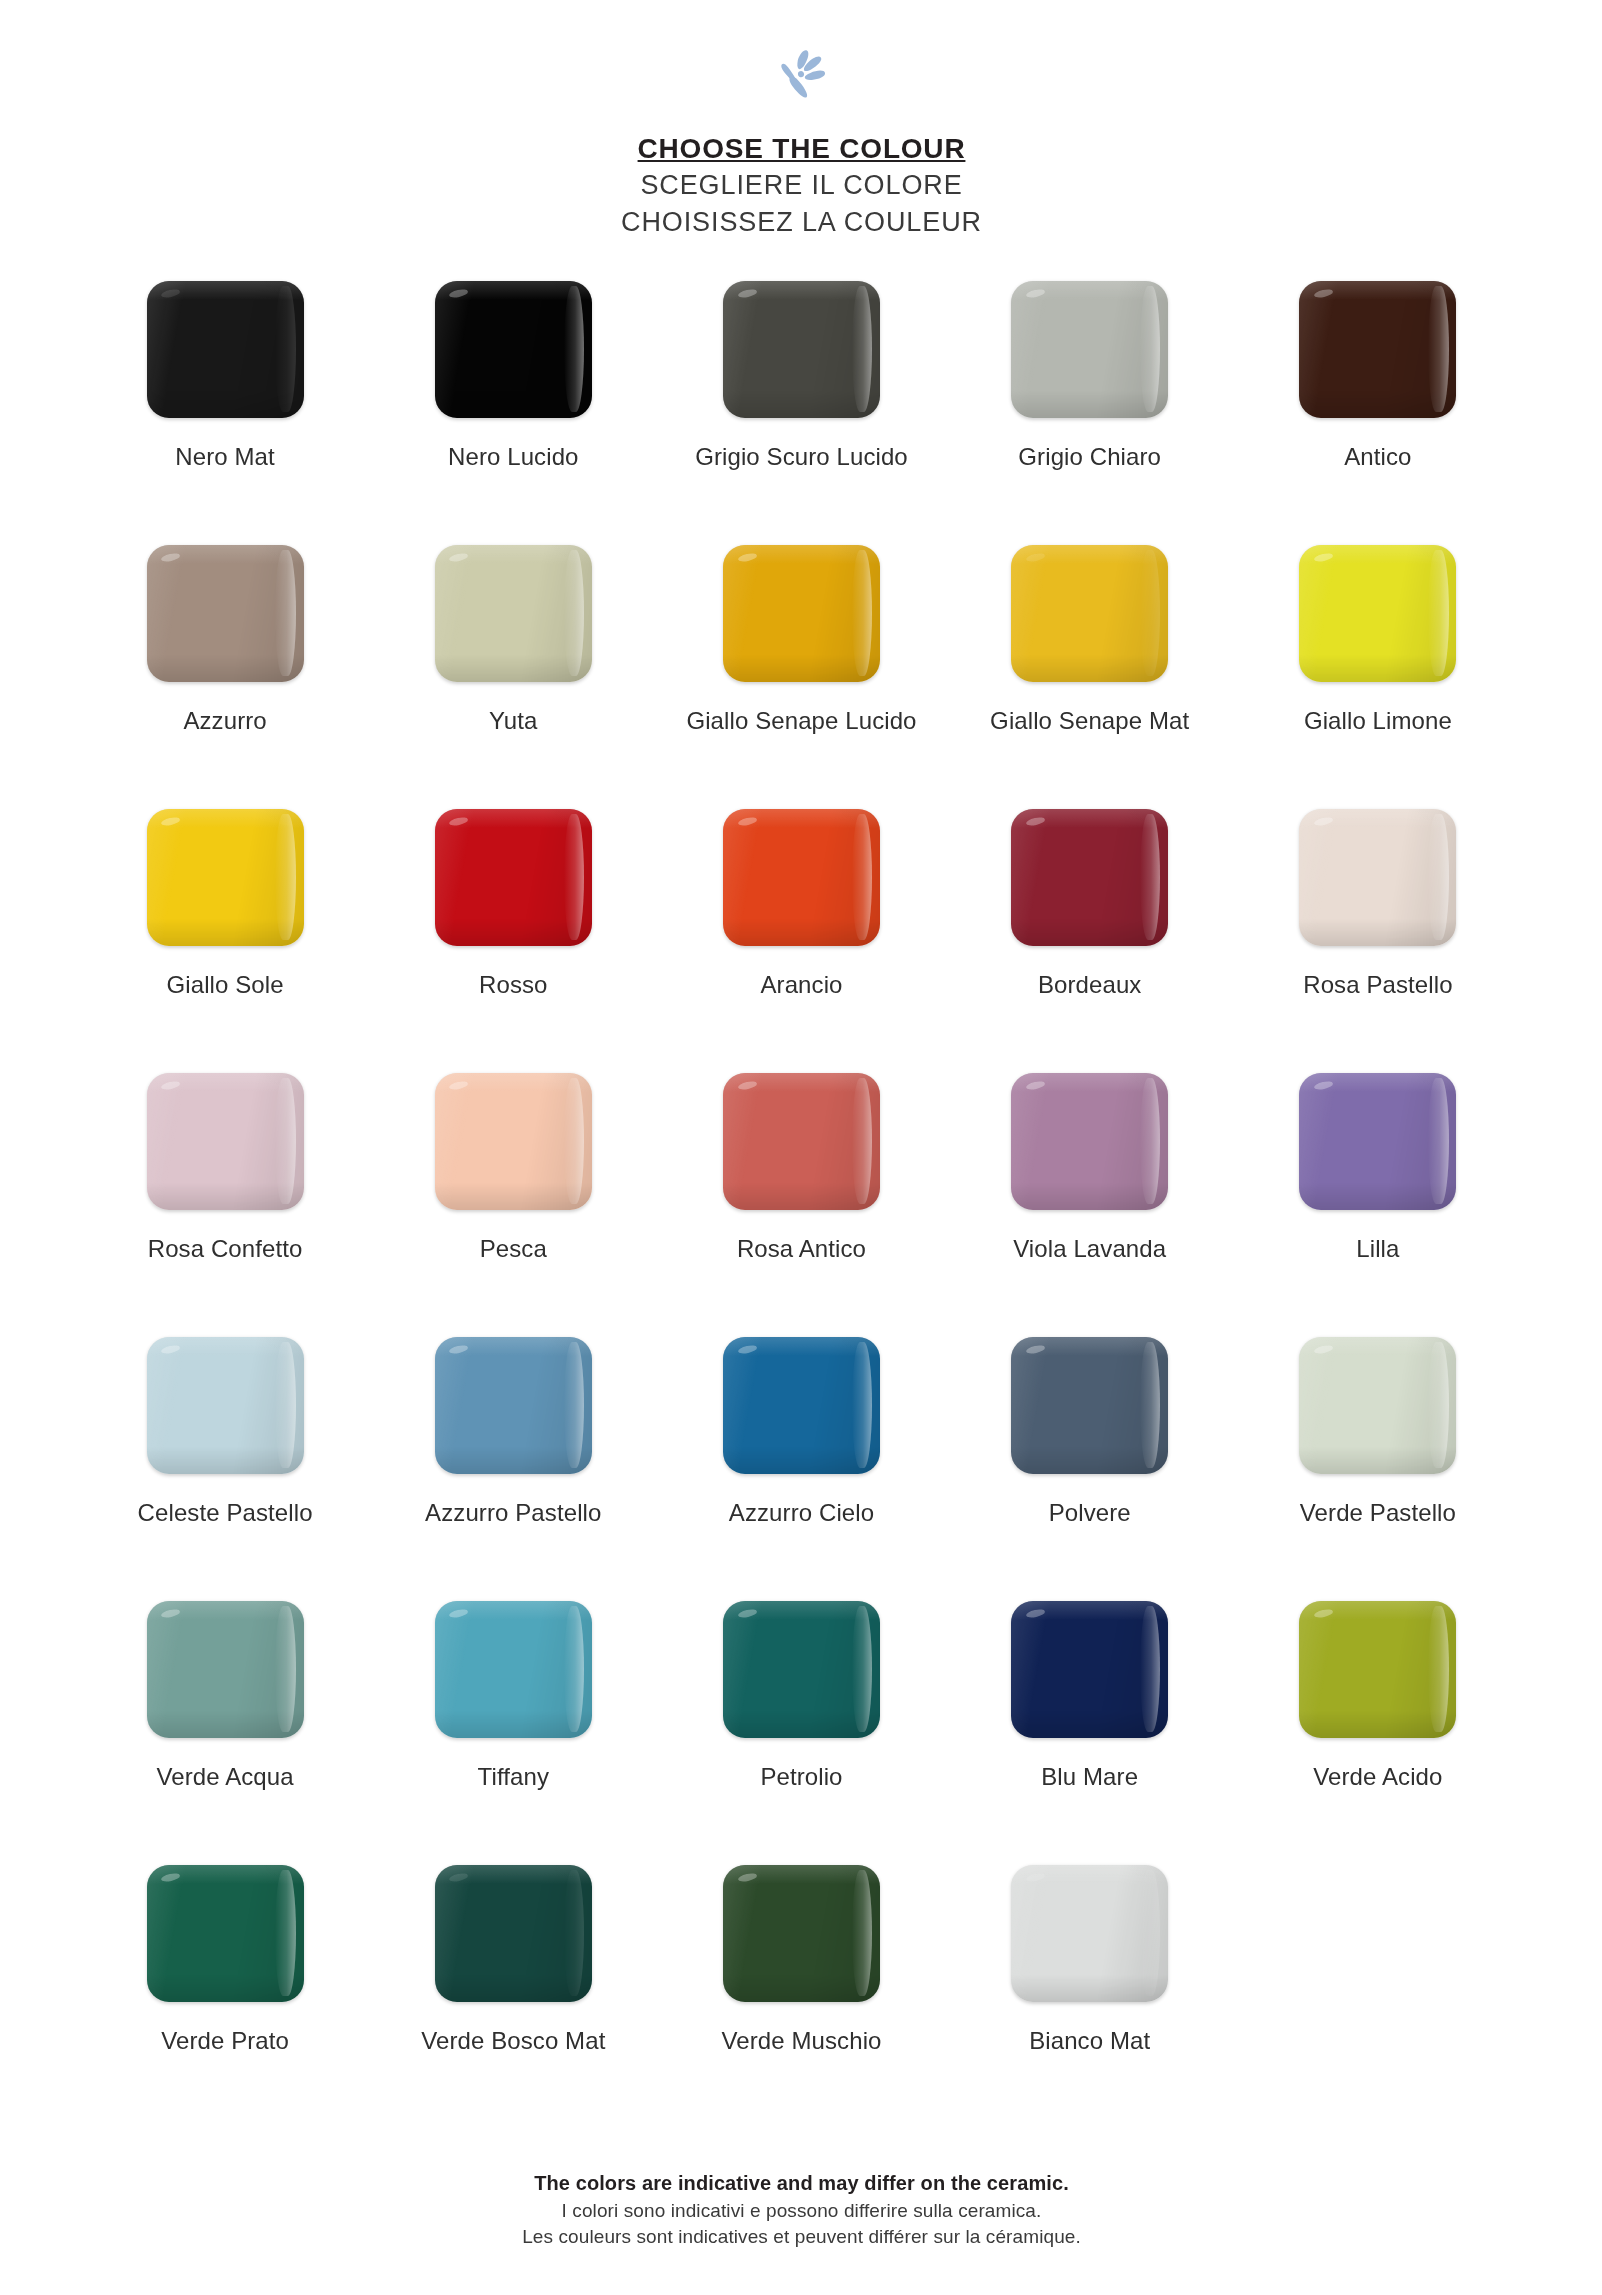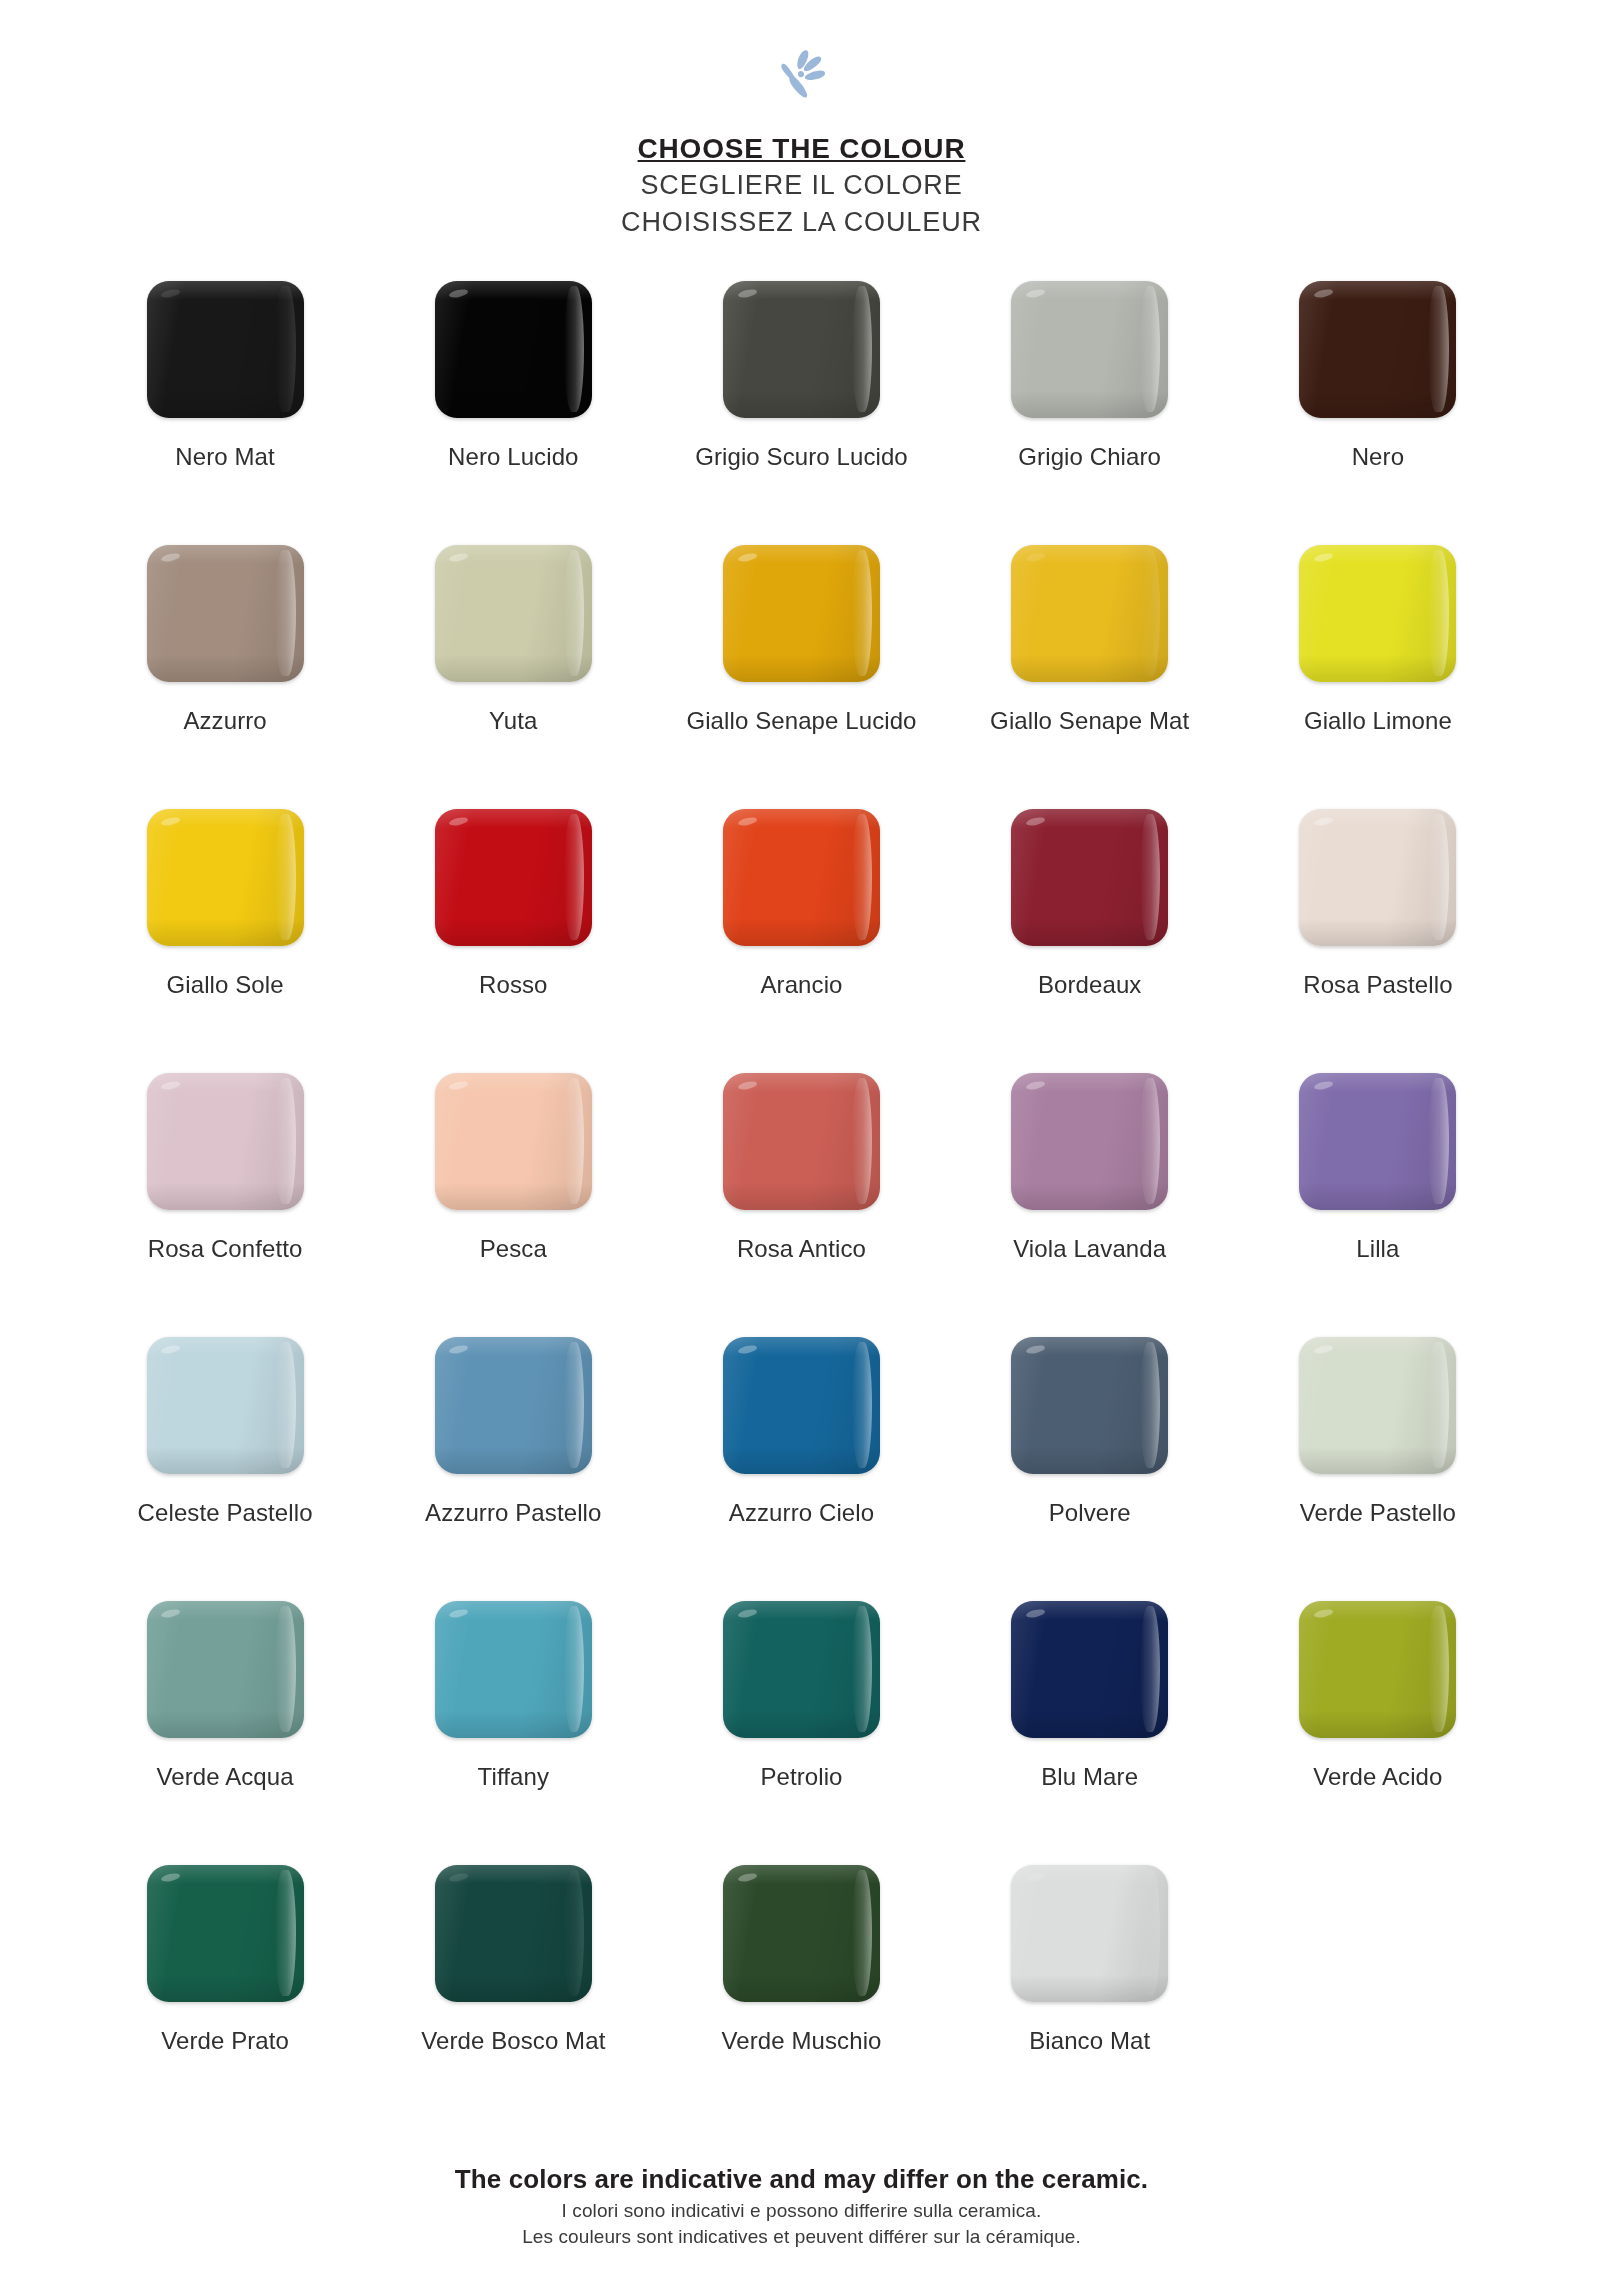--- a/index.html
+++ b/index.html
@@ -127,21 +127,21 @@
 
   
   .footer {
     position: absolute;
     left: 0;
     right: 0;
     bottom: 45px;
     text-align: center;
   }
   .footer-en {
-    font-size: 26px;
+    font-size: 20px;
     font-weight: bold;
     color: #231f20;
     margin: 0 0 2.9px 0;
     letter-spacing: 0.1px;
   }
   .footer-it, .footer-fr {
     font-size: 19px;
     font-weight: 300;
     color: #3a3a3a;
     margin: 0;
@@ -200,21 +200,21 @@
         </div>
       </div>
       <div class="label">Grigio Chiaro</div>
     </div>
     <div class="cell">
       <div class="swatch-wrap">
         <div class="swatch" style="background: rgb(60, 29, 19);">
           <div class="swatch-inner" style="background: linear-gradient(100deg, rgba(255, 255, 255, 0.1) 0%, rgba(255, 255, 255, 0) 22%, rgba(0, 0, 0, 0) 60%, rgba(0, 0, 0, 0.1) 100%), linear-gradient(rgba(255, 255, 255, 0.16) 0%, rgba(255, 255, 255, 0) 14%, rgba(0, 0, 0, 0) 80%, rgba(0, 0, 0, 0.12) 100%);"></div>
         </div>
       </div>
-      <div class="label">Nero</div>
+      <div class="label">Antico</div>
     </div>
     <div class="cell">
       <div class="swatch-wrap">
         <div class="swatch" style="background: rgb(162, 141, 127);">
           <div class="swatch-inner" style="background: linear-gradient(100deg, rgba(255, 255, 255, 0.1) 0%, rgba(255, 255, 255, 0) 22%, rgba(0, 0, 0, 0) 60%, rgba(0, 0, 0, 0.1) 100%), linear-gradient(rgba(255, 255, 255, 0.16) 0%, rgba(255, 255, 255, 0) 14%, rgba(0, 0, 0, 0) 80%, rgba(0, 0, 0, 0.12) 100%);"></div>
         </div>
       </div>
       <div class="label">Azzurro</div>
     </div>
     <div class="cell">

